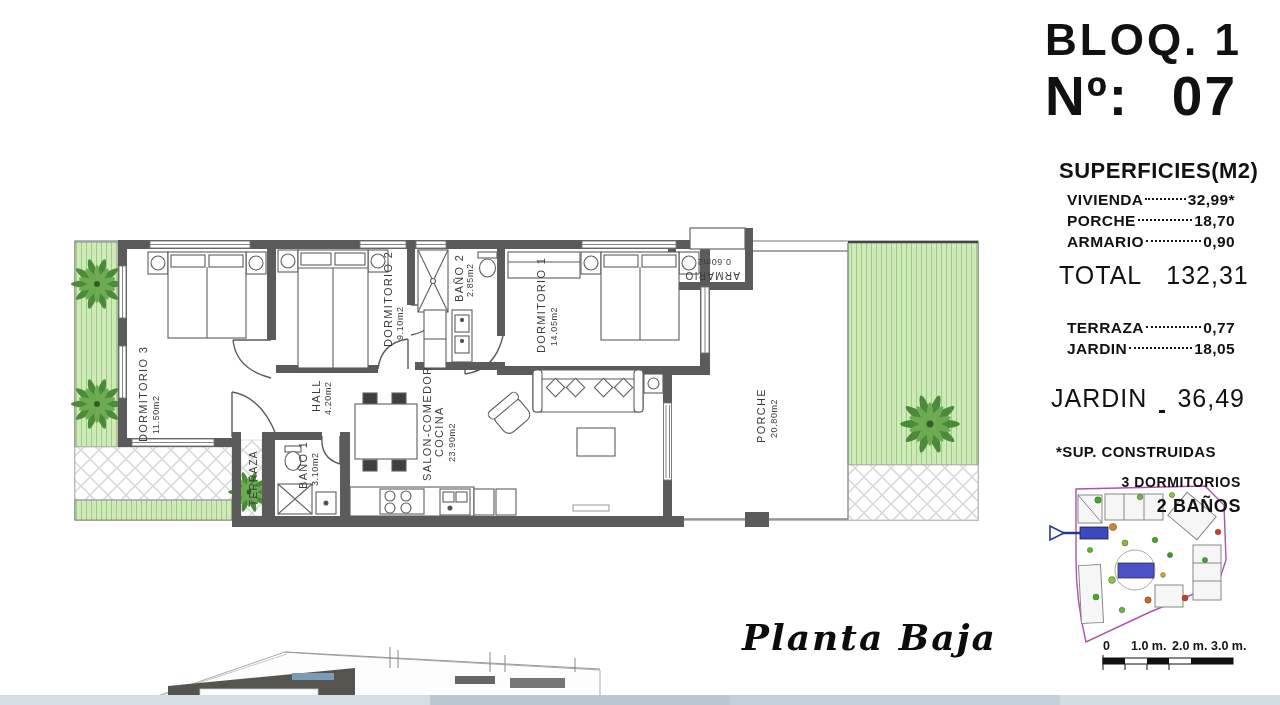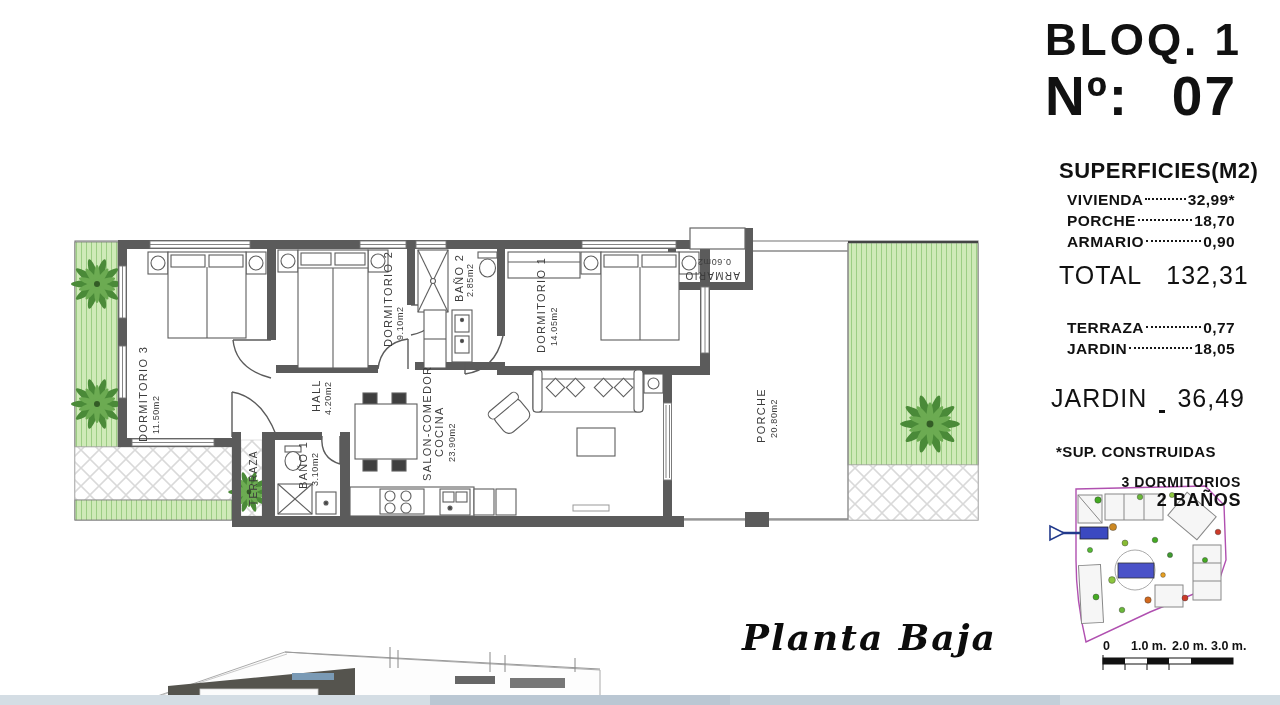--- a/index.html
+++ b/index.html
@@ -14,21 +14,21 @@
   .sup-title{font-size:22px;font-weight:700;letter-spacing:0.5px;margin-top:30px;margin-left:14px;}
   .rows{margin-top:6px;margin-left:22px;width:168px;}
   .row{display:flex;align-items:center;font-size:15.5px;font-weight:700;letter-spacing:0.4px;line-height:1.35;}
   .dots{flex:1;border-bottom:2.6px dotted #161616;margin:0 2px 3px 2px;}
   .total{display:flex;align-items:baseline;font-size:25px;font-weight:400;letter-spacing:1px;margin-top:8px;margin-left:14px;}
   .uscore{display:inline-block;width:24px;border-bottom:3.5px solid #111;margin:0 12px;align-self:flex-end;height:18px;}
   .rows2{margin-top:28px;}
   .jardin-total{margin-top:24px;margin-left:6px;}
   .footnote{font-size:15px;font-weight:700;letter-spacing:0.4px;margin-top:30px;margin-left:11px;}
   .dorms{font-size:14px;font-weight:700;letter-spacing:0.6px;text-align:right;margin-top:14px;padding-right:4px;}
-  .banos{font-size:18px;font-weight:700;letter-spacing:0.6px;text-align:right;padding-right:4px;}
+  .banos{font-size:18px;font-weight:700;letter-spacing:0.6px;text-align:right;margin-top:6px;padding-right:4px;}
   
   .script-title{position:absolute;left:742px;top:616px;font-family:"DejaVu Serif",serif;
                 font-style:italic;font-weight:700;font-size:36px;letter-spacing:2px;color:#0c0c0c;}
   
   text{font-family:"Liberation Sans",sans-serif;}
   .rlabel{font-size:11px;letter-spacing:1.3px;fill:#3c3c3c;}
   .rarea{font-size:9px;letter-spacing:0.6px;fill:#3c3c3c;}
   .sclabel{font-size:12.5px;font-weight:700;fill:#111;}
 </style>
 </head>

